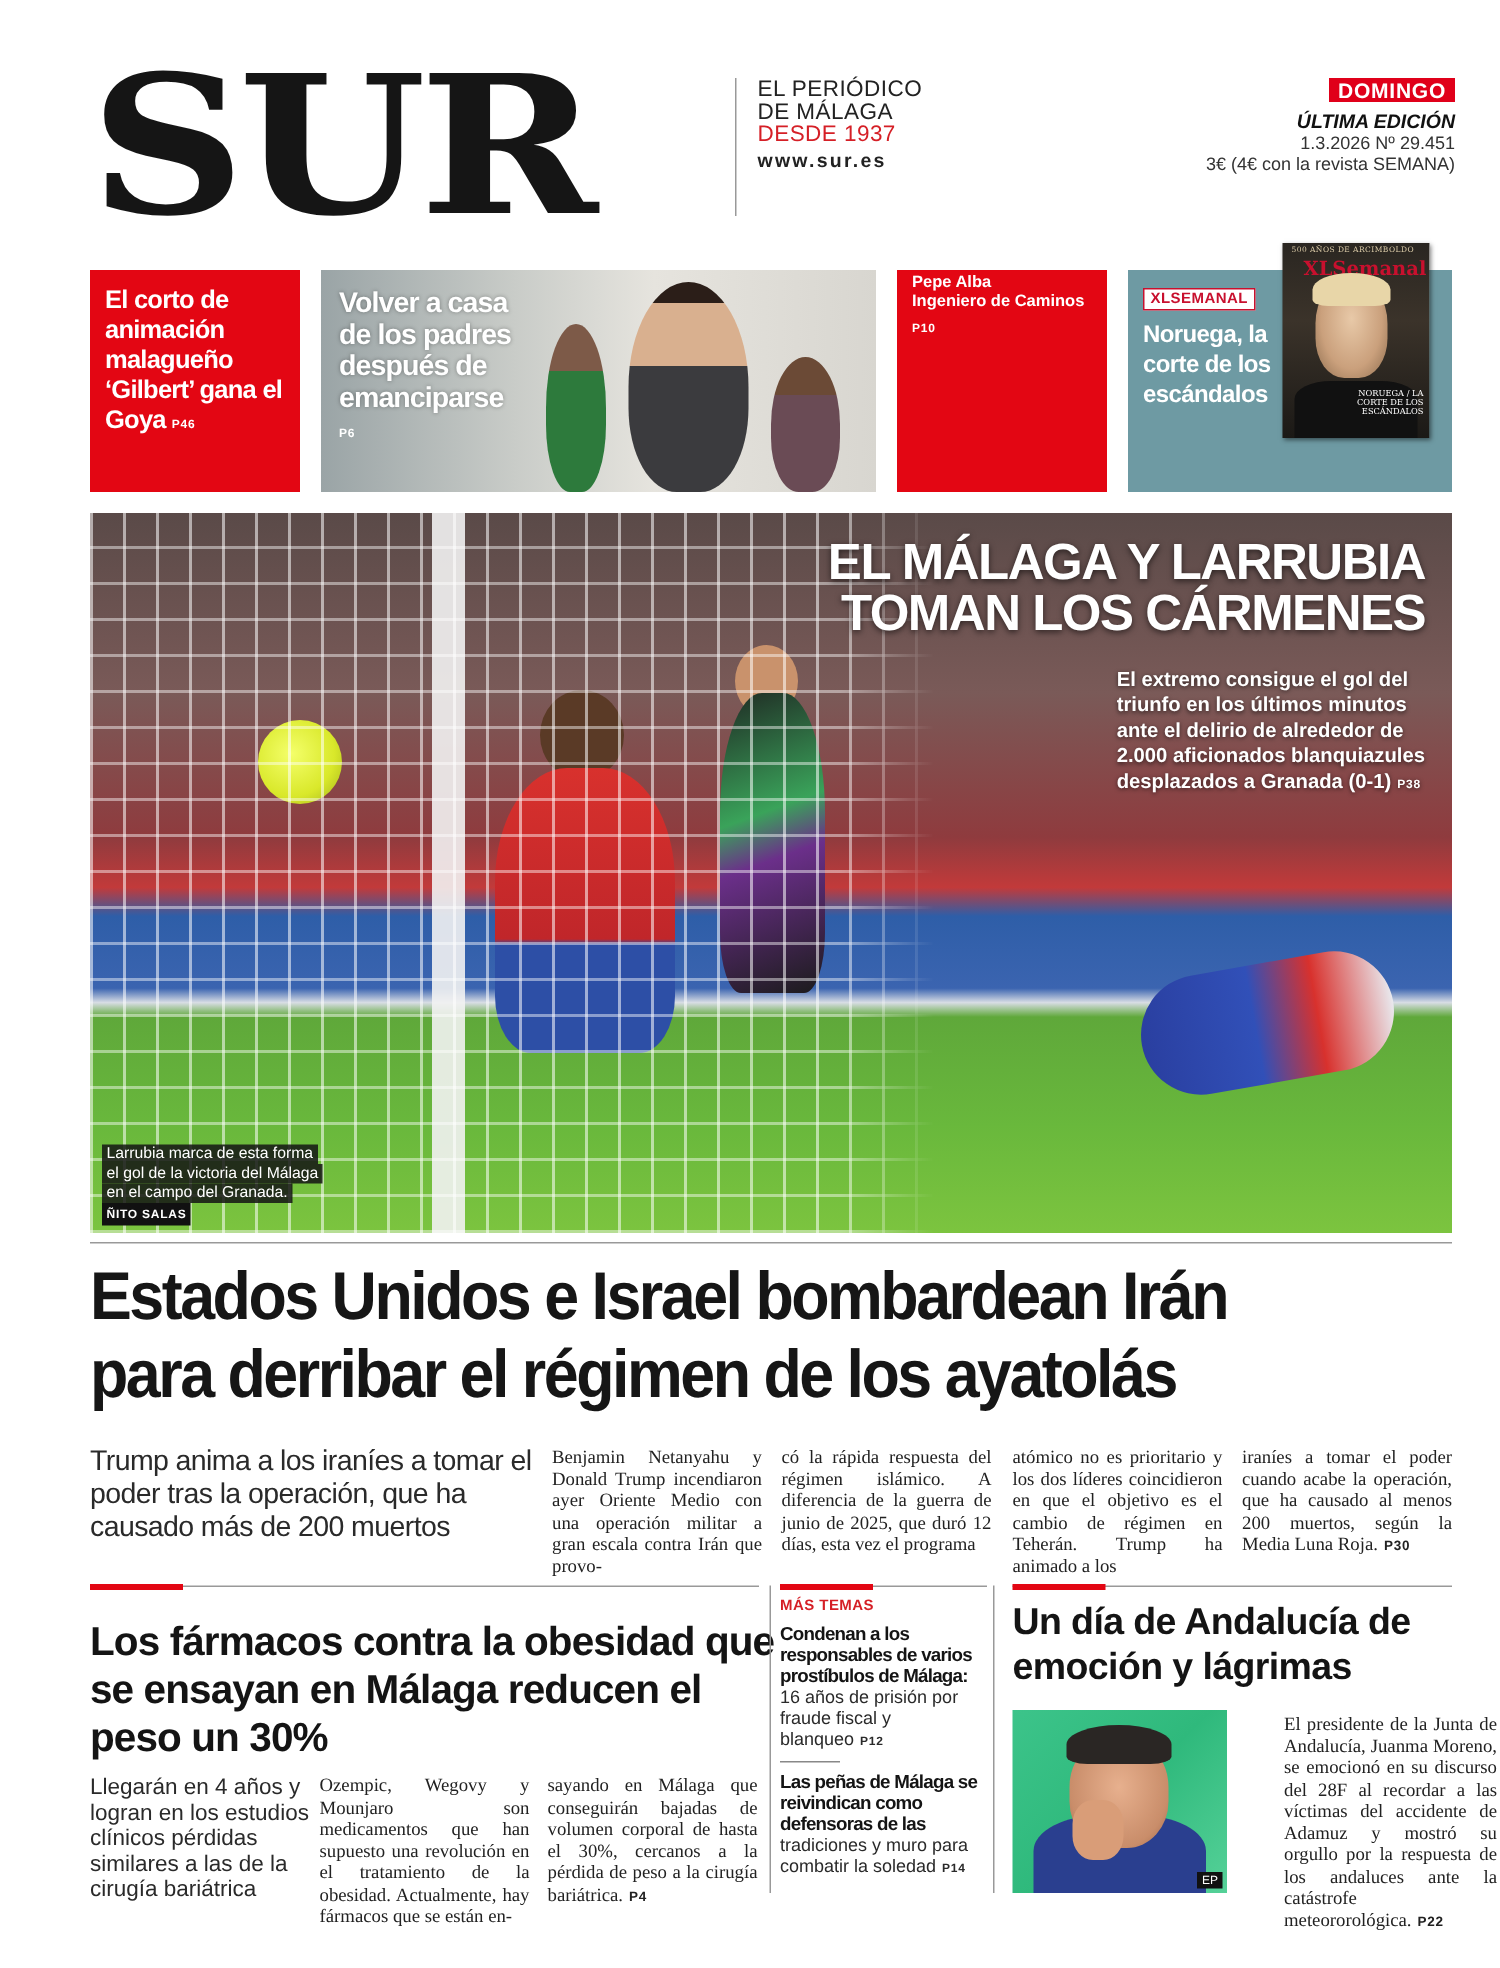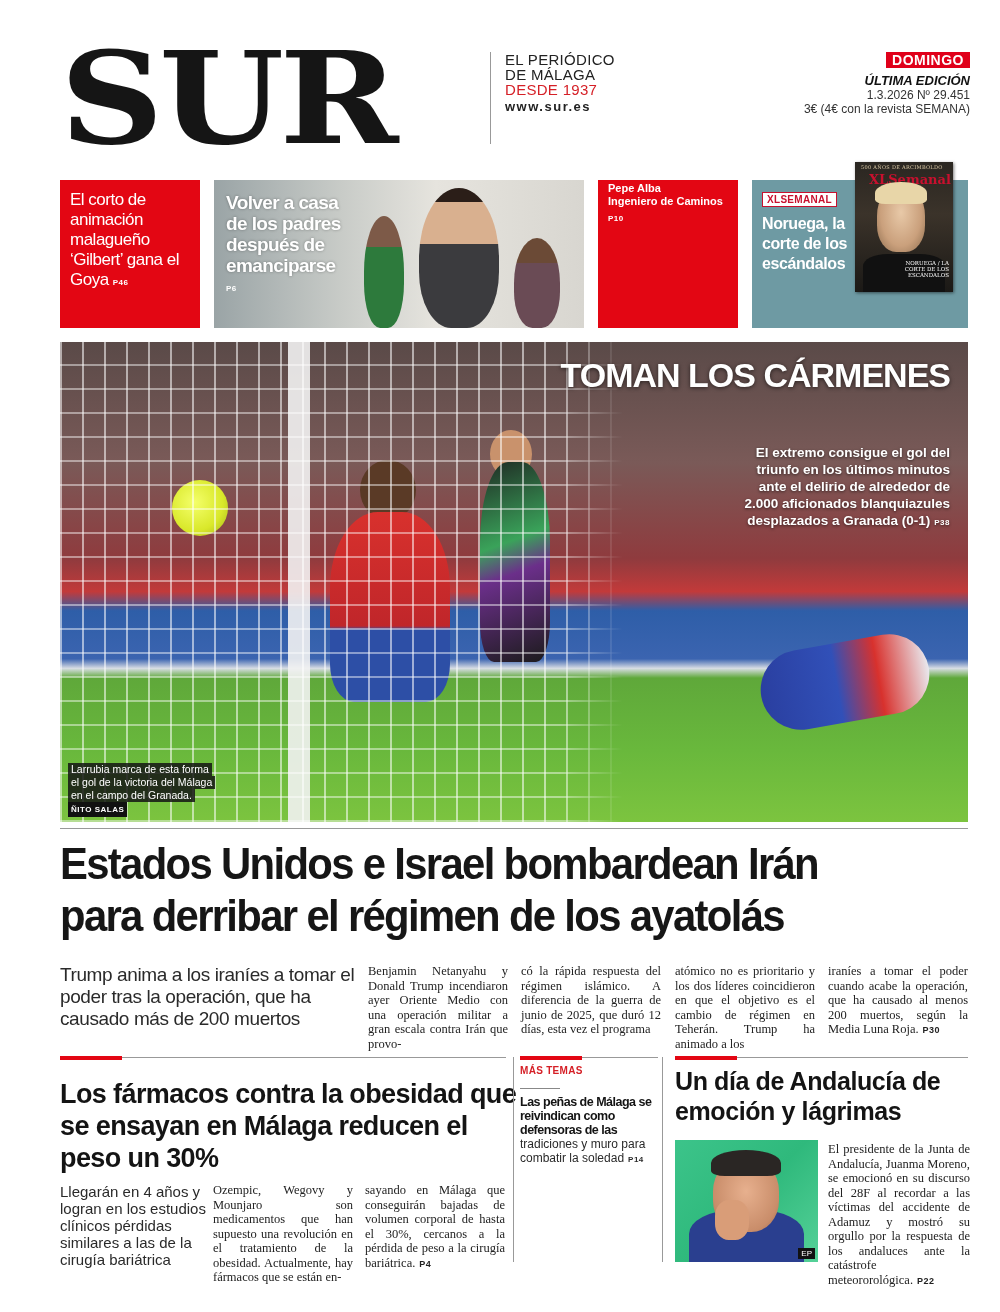--- a/index.html
+++ b/index.html
@@ -14,21 +14,21 @@
   #mast-tag { left: 505px; top: 52px; font-size: 15px; line-height: 15px; color: #222; letter-spacing: 0.3px; }
   #mast-tag .red { color: #d51f26; }
   #mast-tag .web { font-weight: bold; letter-spacing: 1.5px; font-size: 13px; margin-top: 2px; }
   #edition { right: 30px; top: 52px; text-align: right; font-size: 12px; line-height: 14px; color: #333; }
   #day-badge { display: inline-block; background: #e0001a; color: #fff; font-weight: bold; font-size: 14px; padding: 1px 6px; letter-spacing: 0.5px; }
   #edition .ult { font-weight: bold; font-size: 13px; color: #111; margin-top: 6px; font-style: italic; }
 
   
   .teaser { top: 180px; height: 148px; overflow: hidden; }
   #teaser-goya { left: 60px; width: 140px; background: #e30613; color: #fff; padding: 10px 10px; }
-  #teaser-goya .t { font-family: "Liberation Sans", sans-serif; font-weight: normal; font-size: 17px; line-height: 20px; letter-spacing: -0.5px; }
+  #teaser-goya .t { font-family: "Liberation Sans", sans-serif; font-weight: bold; font-size: 17px; line-height: 20px; letter-spacing: -0.5px; }
   .pref { font-size: 8px; font-weight: bold; letter-spacing: 0.5px; margin-left: 4px; }
   #teaser-padres { left: 214px; width: 370px; background: linear-gradient(90deg, #9aa4a6 0%, #c9ccc8 35%, #e6e4de 60%, #d8d6d0 100%); }
   #teaser-padres .t { position: absolute; left: 12px; top: 12px; color: #fff; font-weight: bold; font-size: 19px; line-height: 21px; letter-spacing: -0.6px; text-shadow: 0 0 3px rgba(0,0,0,0.35); }
   #teaser-padres .p { position: absolute; left: 12px; top: 104px; color: #fff; }
   .person { position: absolute; border-radius: 50% 50% 40% 40%; }
   #teaser-alba { left: 598px; width: 140px; background: #e30613; color: #fff; padding: 2px 10px; }
   #teaser-alba .by { font-weight: bold; font-size: 11px; line-height: 13px; }
   #teaser-alba .q { font-weight: bold; font-size: 16px; line-height: 19px; margin-top: 8px; letter-spacing: -0.3px; }
   #teaser-xl { left: 752px; width: 216px; background: #6e9aa3; color: #fff; }
   #xl-badge { position: absolute; left: 10px; top: 12px; background: #fff; color: #c8102e; font-weight: bold; font-size: 10px; padding: 1px 4px; border: 1px solid #c8102e; letter-spacing: 0.3px; }
@@ -53,21 +53,21 @@
     -webkit-mask-image: linear-gradient(90deg, #000 0%, #000 55%, transparent 62%);
             mask-image: linear-gradient(90deg, #000 0%, #000 55%, transparent 62%); }
   #post { position: absolute; left: 228px; top: 0; width: 22px; height: 480px; background: #f2f2f2; opacity: 0.9; }
   #ball { position: absolute; left: 112px; top: 138px; width: 56px; height: 56px; border-radius: 50%; background: radial-gradient(circle at 40% 40%, #f4ff6a 0%, #d9e82a 60%, #9fb01a 100%); }
   #player-red { position: absolute; left: 270px; top: 170px; width: 120px; height: 190px; background: linear-gradient(180deg, #d8312d 0%, #c0262a 60%, #2d4fa6 62%, #2d4fa6 100%); border-radius: 40% 40% 20% 20%; }
   #player-red-head { position: absolute; left: 300px; top: 118px; width: 56px; height: 60px; border-radius: 50%; background: #5a3a26; }
   #player-green { position: absolute; left: 420px; top: 120px; width: 70px; height: 200px; background: linear-gradient(160deg, #1f2a24 0%, #3aa35a 40%, #6b2f8a 55%, #1b1b1b 100%); border-radius: 40% 40% 20% 20%; }
   #player-green-head { position: absolute; left: 430px; top: 88px; width: 42px; height: 48px; border-radius: 50%; background: #c9926c; }
   #player-down { position: absolute; left: 700px; top: 300px; width: 170px; height: 80px; background: linear-gradient(90deg, #2a3fa0 0%, #3150b8 45%, #d8312d 70%, #e9e9ee 100%); border-radius: 40px; transform: rotate(-10deg); }
   #photo-title { position: absolute; right: 18px; top: 16px; text-align: right; color: #fff; font-weight: bold; font-size: 34px; line-height: 34px; letter-spacing: -1px; text-shadow: 0 1px 4px rgba(0,0,0,0.6); }
-  #photo-sub { position: absolute; right: 18px; top: 102px; text-align: right; color: #fff; font-weight: bold; font-size: 13.5px; line-height: 17px; text-shadow: 0 1px 3px rgba(0,0,0,0.6); }
+  #photo-sub { position: absolute; right: 18px; top: 102px; text-align: left; color: #fff; font-weight: bold; font-size: 13.5px; line-height: 17px; text-shadow: 0 1px 3px rgba(0,0,0,0.6); }
   #photo-caption { position: absolute; left: 8px; top: 421px; color: #fff; font-size: 10.5px; line-height: 13px; }
   #photo-caption span.line { background: rgba(20,20,20,0.85); padding: 0 3px; display: inline-block; }
   #photo-credit { background: #111; font-weight: bold; font-size: 8px; padding: 1px 3px; display: inline-block; letter-spacing: 0.5px; }
 
   #rule-main { left: 60px; top: 828px; width: 908px; height: 1px; background: #999; }
 
   
   #headline { left: 60px; top: 838px; width: 910px; font-family: "Liberation Sans", sans-serif; font-weight: bold; font-size: 45px; line-height: 52px; letter-spacing: -1.8px; color: #161616; transform: scaleX(0.93); transform-origin: left top; }
 
   #dek { left: 60px; top: 964px; width: 300px; font-size: 19px; line-height: 22px; color: #2a2a2a; letter-spacing: -0.4px; }
@@ -100,21 +100,21 @@
 
   #and-bar { left: 675px; top: 1056px; width: 62px; }
   #and-line { left: 675px; top: 1057px; width: 293px; }
   #and-head { left: 675px; top: 1066px; width: 300px; font-weight: bold; font-size: 25px; line-height: 30px; letter-spacing: -0.4px; color: #141414; }
   #and-photo { left: 675px; top: 1140px; width: 143px; height: 122px; overflow: hidden; background: linear-gradient(135deg, #3cc48a 0%, #2fb97c 50%, #55d198 100%); }
   #and-photo .suit { position: absolute; left: 14px; top: 70px; width: 115px; height: 60px; background: #2a3f8f; border-radius: 40% 40% 0 0; }
   #and-photo .face { position: absolute; left: 38px; top: 18px; width: 66px; height: 74px; background: radial-gradient(ellipse at 50% 45%, #e7b08e 0%, #c98d6a 70%, #9b6548 100%); border-radius: 45% 45% 42% 42%; }
   #and-photo .hair { position: absolute; left: 36px; top: 10px; width: 70px; height: 26px; background: #2a2624; border-radius: 50% 50% 20% 20%; }
   #and-photo .hand { position: absolute; left: 40px; top: 60px; width: 34px; height: 40px; background: #d99d78; border-radius: 40%; }
   #ep-credit { position: absolute; right: 3px; bottom: 3px; background: #111; color: #fff; font-size: 8px; font-weight: normal; padding: 1px 3px; }
-  #and-body { left: 828px; top: 1142px; width: 142px; }
+  #and-body { left: 856px; top: 1142px; width: 142px; }
 </style>
 </head>
 <body>
 
 <div id="logo" class="abs">SUR</div>
 <div id="mast-divider" class="abs"></div>
 <div id="mast-tag" class="abs">
   <div>EL PERIÓDICO</div>
   <div>DE MÁLAGA</div>
   <div class="red">DESDE 1937</div>
@@ -161,20 +161,21 @@
 <div id="main-photo" class="abs">
   <div id="post"></div>
   <div id="ball"></div>
   <div id="player-red-head"></div>
   <div id="player-red"></div>
   <div id="player-green-head"></div>
   <div id="player-green"></div>
   <div id="player-down"></div>
   <div id="net"></div>
   <div id="photo-title">
+    <div>EL MÁLAGA Y LARRUBIA</div>
     <div>TOMAN LOS CÁRMENES</div>
   </div>
   <div id="photo-sub">
     <div>El extremo consigue el gol del</div>
     <div>triunfo en los últimos minutos</div>
     <div>ante el delirio de alrededor de</div>
     <div>2.000 aficionados blanquiazules</div>
     <div><span>desplazados a Granada (0-1)</span><span class="pref">P38</span></div>
   </div>
   <div id="photo-caption">
@@ -202,20 +203,24 @@
 <div id="farm-dek" class="abs">Llegarán en 4 años y logran en los estudios clínicos pérdidas similares a las de la cirugía bariátrica</div>
 <div id="farm-col1" class="abs col">Ozempic, Wegovy y Mounjaro son medicamentos que han supuesto una revolución en el tratamiento de la obesidad. Actualmente, hay fármacos que se están en-</div>
 <div id="farm-col2" class="abs col"><span>sayando en Málaga que conseguirán bajadas de volumen corporal de hasta el 30%, cercanos a la pérdida de peso a la cirugía bariátrica.</span><span class="pref">P4</span></div>
 <div id="vdiv1" class="abs"></div>
 <div id="vdiv2" class="abs"></div>
 
 <div id="mas-line" class="greyline"></div>
 <div id="mas-bar" class="redbar"></div>
 <div id="mas-label" class="abs">MÁS TEMAS</div>
 <div id="mas-items" class="abs">
+  <div class="mas-item">
+    <div class="h">Condenan a los responsables de varios prostíbulos de Málaga:</div>
+    <div class="b"><span>16 años de prisión por fraude fiscal y blanqueo</span><span class="pref">P12</span></div>
+  </div>
   <div class="mas-sep"></div>
   <div class="mas-item">
     <div class="h">Las peñas de Málaga se reivindican como defensoras de las</div>
     <div class="b"><span>tradiciones y muro para combatir la soledad</span><span class="pref">P14</span></div>
   </div>
 </div>
 
 <div id="and-line" class="greyline"></div>
 <div id="and-bar" class="redbar"></div>
 <div id="and-head" class="abs">Un día de Andalucía de emoción y lágrimas</div>

